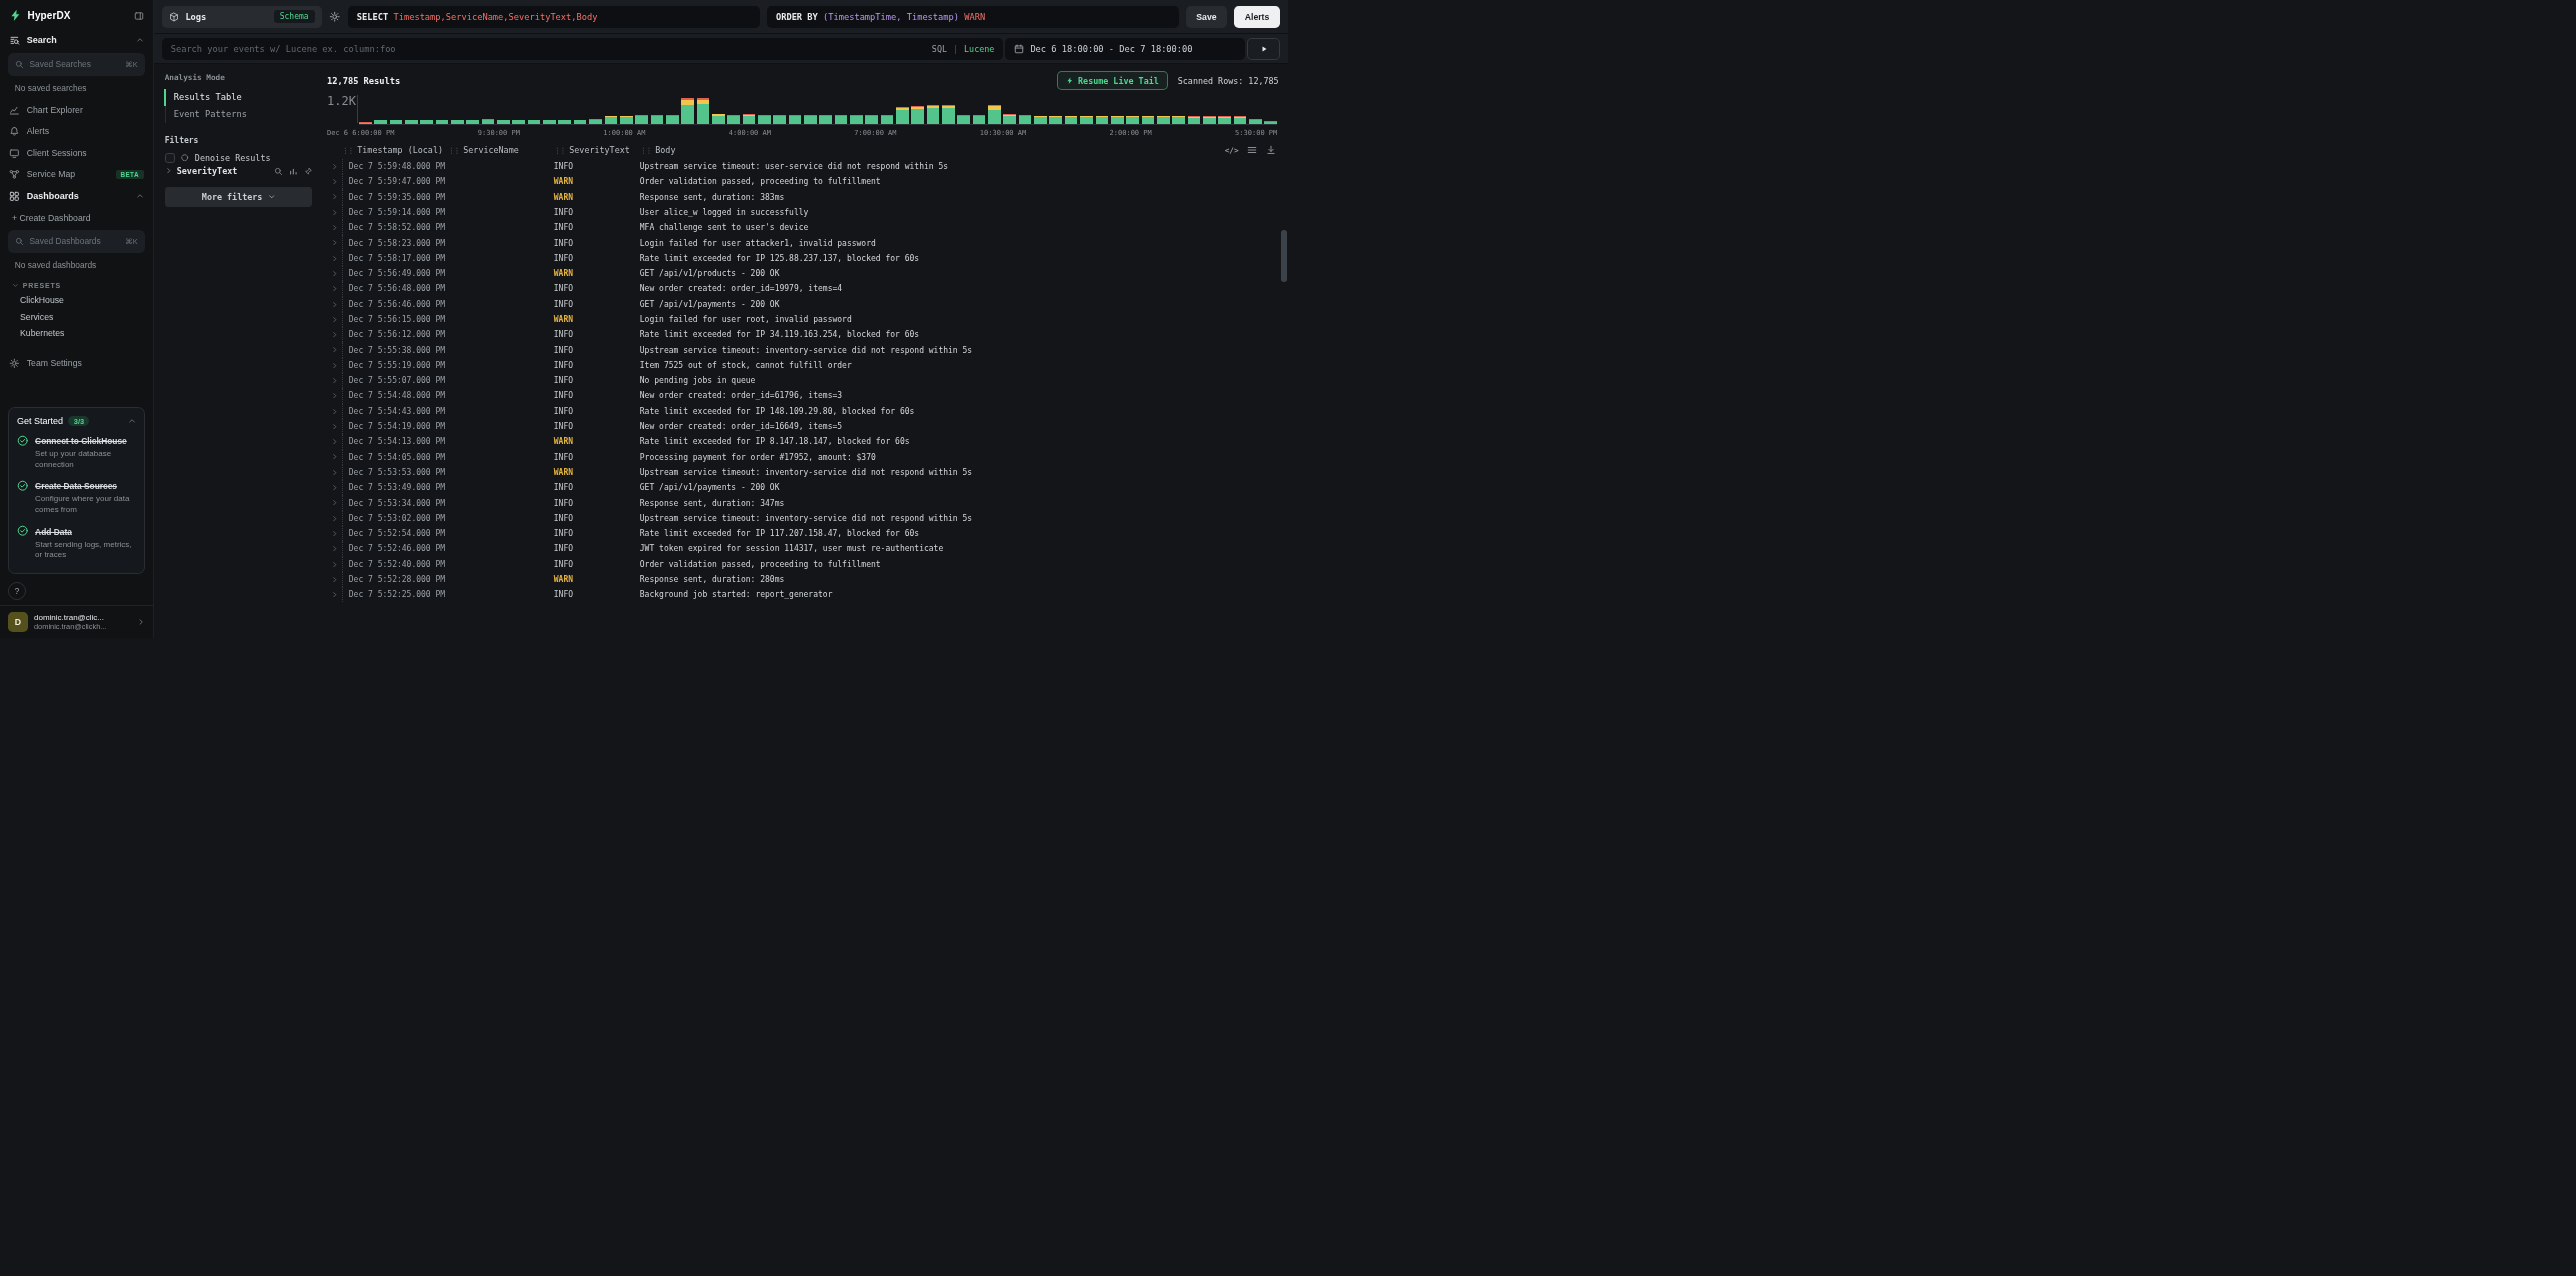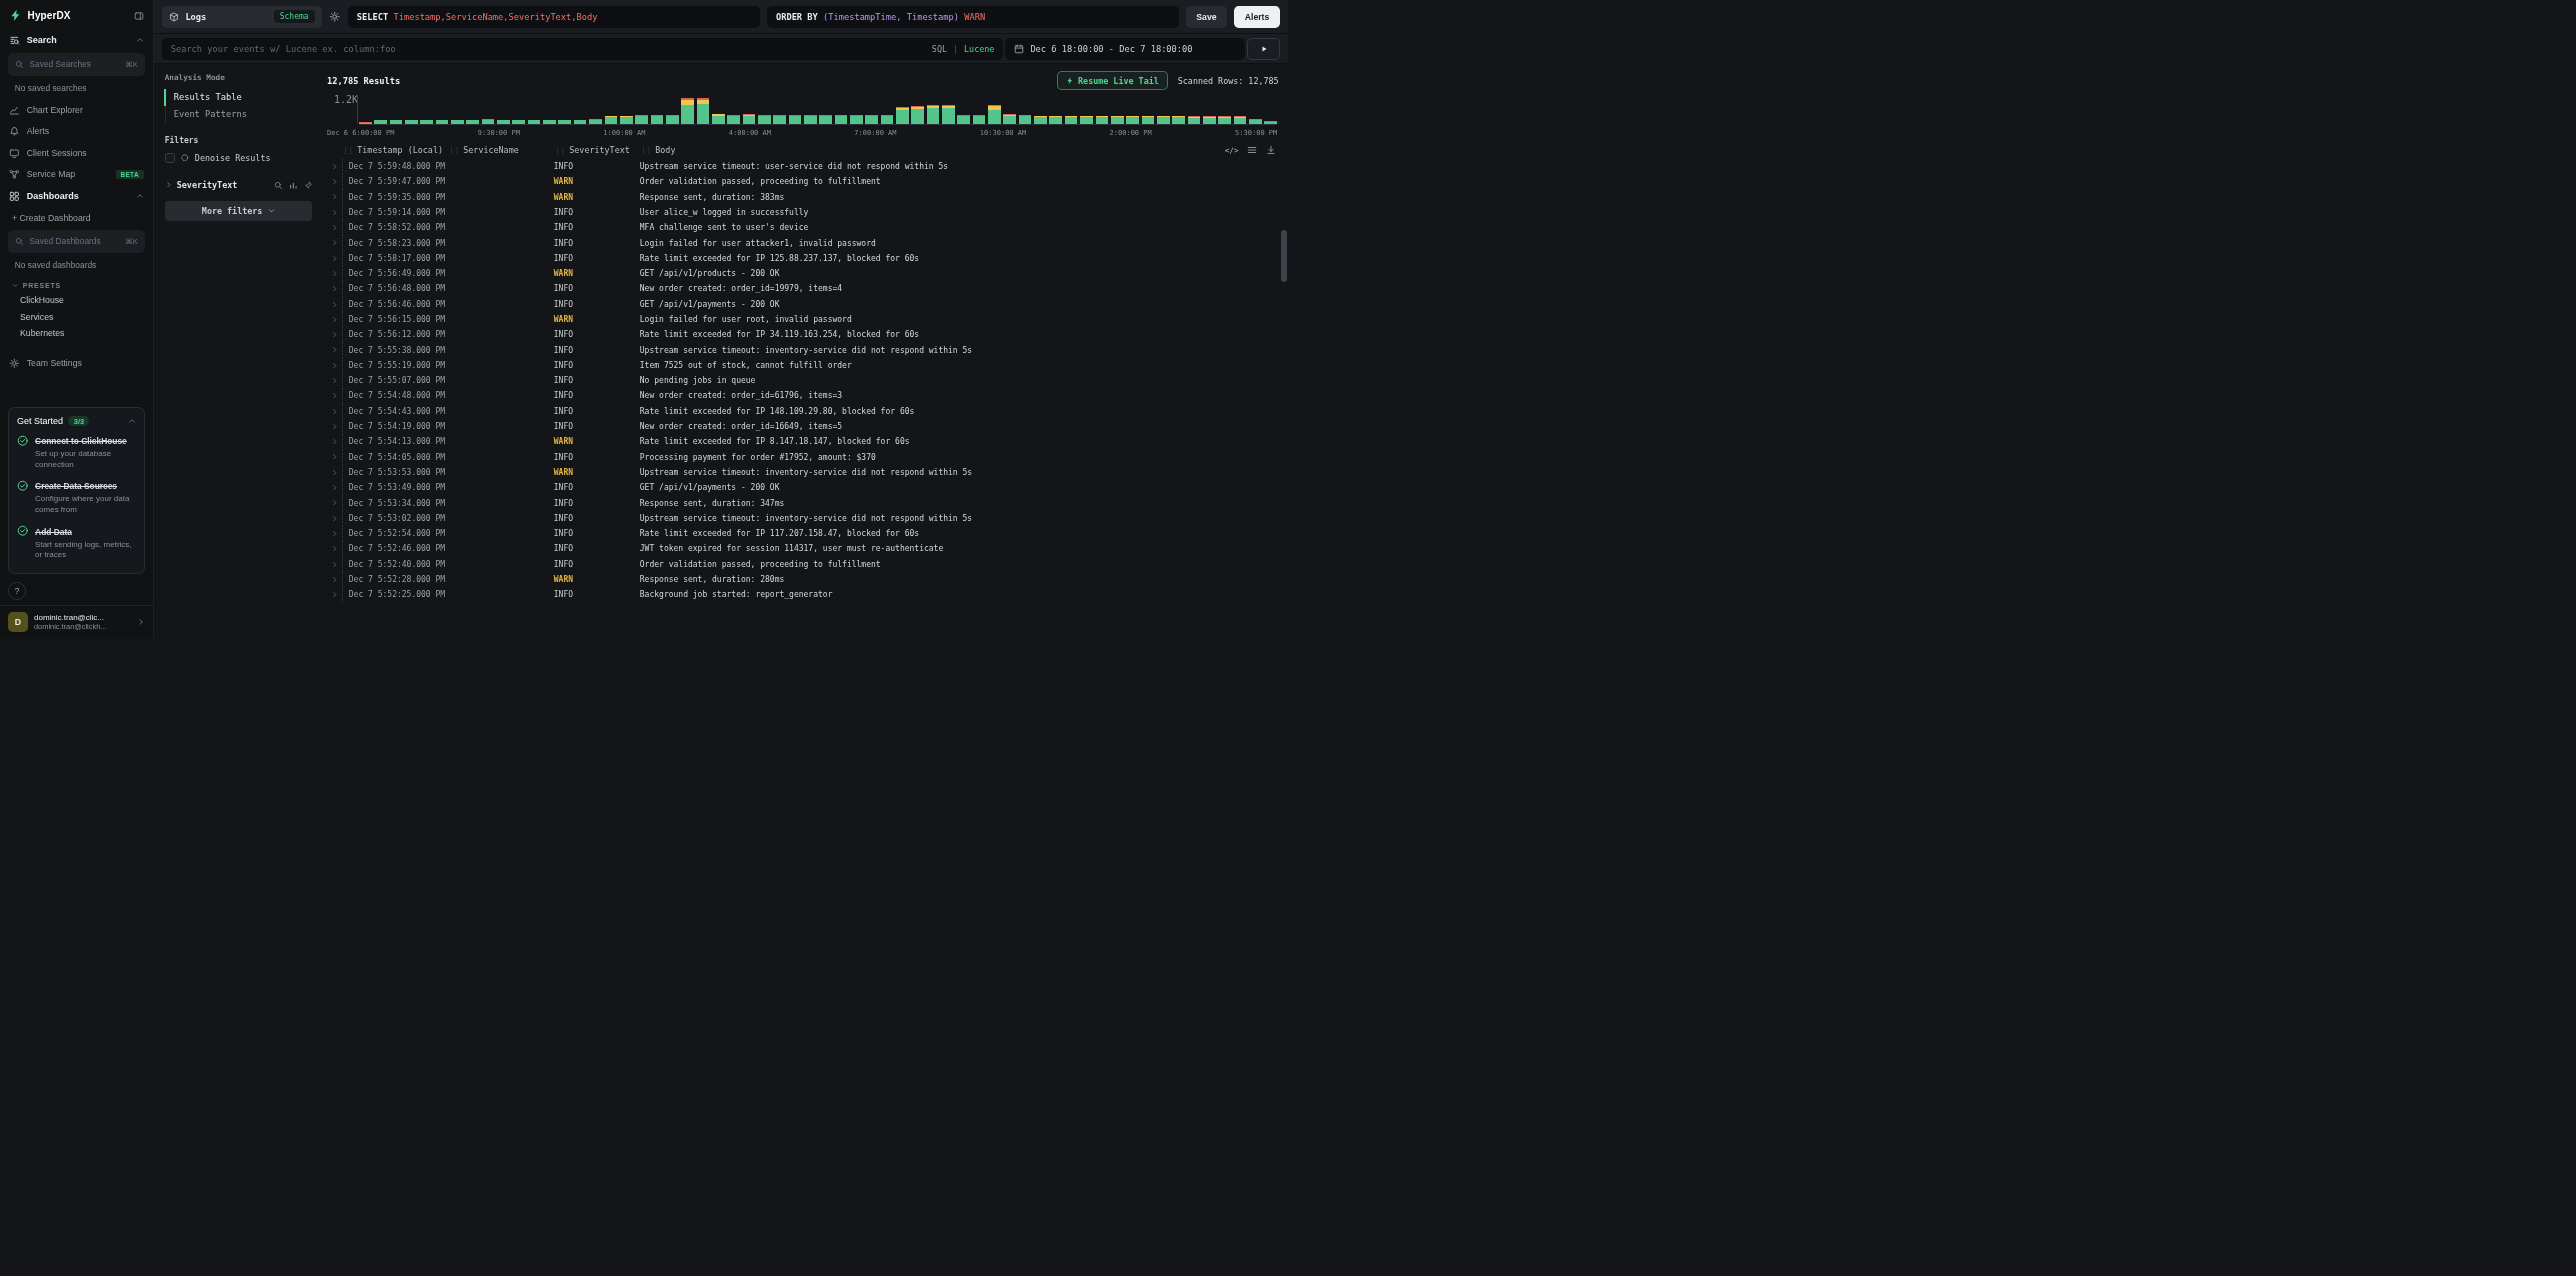--- a/index.html
+++ b/index.html
@@ -77,37 +77,37 @@
   .run-btn{width:33px;height:22px;border:0.7px solid #363a40;border-radius:4.7px;display:flex;align-items:center;justify-content:center;color:#e8eaed}
 
   .content{flex:1;display:flex;min-height:0;background:#131518;position:relative}
   .filters-panel{width:169px;flex-shrink:0;padding:9.4px 10.7px;font-family:"DejaVu Sans Mono",monospace}
   .panel-label{color:#8b9196;font-size:7.7px;font-weight:700;margin-bottom:6.7px}
   .mode-list{border-left:1.3px solid #2a2e33;margin-bottom:13.4px}
   .mode-item{position:relative;padding:3.4px 8px;color:#9aa1a8;font-size:8.7px;cursor:pointer}
   .mode-item.active{color:#e8eaed}
   .mode-item.active::before{content:"";position:absolute;left:-1.3px;top:0;bottom:0;width:1.3px;background:#4fd68f}
   .filters-label{color:#c6cbd0;font-size:8px;font-weight:700;margin:2.7px 0 8px}
-  .denoise-row{display:flex;align-items:center;gap:5.4px;color:#c6cbd0;font-size:8.4px;margin-bottom:17px;cursor:pointer}
+  .denoise-row{display:flex;align-items:center;gap:5.4px;color:#c6cbd0;font-size:8.4px;margin-bottom:3px;cursor:pointer}
   .checkbox{width:10px;height:10px;border:0.7px solid #3a3f45;border-radius:2.7px;background:#16191d;flex-shrink:0}
   .denoise-icon{color:#9aa1a8;display:flex}
   .facet-row{display:flex;align-items:center;gap:4.7px;color:#dfe3e7;font-size:8.4px;font-weight:700;margin-bottom:10.7px;cursor:pointer}
   .facet-row .f-chev{color:#9aa1a8;display:flex}
   .facet-icons{margin-left:auto;display:flex;gap:6px;color:#8b9196;align-items:center}
   .more-filters{width:100%;height:20px;background:#282b30;border-radius:3.4px;color:#c9ced3;font-size:8.4px;font-weight:600;font-family:"DejaVu Sans Mono",monospace;display:flex;align-items:center;justify-content:center;gap:5.4px}
 
   .results-area{flex:1;min-width:0;display:flex;flex-direction:column;padding:6.7px 9.4px 0 4px}
   .results-head{display:flex;align-items:center;height:20px;flex-shrink:0}
   .res-count{color:#eef1f3;font-size:8.7px;font-weight:600}
   .head-right{margin-left:auto;display:flex;align-items:center;gap:10px}
   .live-tail{height:19px;padding:0 8px;border:0.7px solid rgba(79,214,143,.5);background:rgba(79,214,143,.07);color:#4fd68f;border-radius:4.7px;font-size:8.4px;font-weight:600;font-family:"DejaVu Sans Mono",monospace;display:flex;align-items:center;gap:4.7px}
   .scanned{color:#ced3d8;font-size:8.4px}
 
   .chart{position:relative;height:48px;margin-top:2.7px;flex-shrink:0;font-family:"DejaVu Sans Mono",monospace}
-  .y-label{position:absolute;left:7px;top:0.7px;color:#878d93;font-size:10px}
+  .y-label{position:absolute;left:0;top:0.7px;color:#878d93;font-size:12px}
   .y-axis{position:absolute;left:29.5px;top:2px;height:28px;width:0.7px;background:#383d43}
   .bars{position:absolute;left:32px;right:1.3px;top:0;height:32px;display:flex;align-items:flex-end;gap:2.7px;border-bottom:0.7px solid #2c3036}
   .bar{flex:1;display:flex;flex-direction:column;justify-content:flex-end;cursor:pointer}
   .seg-info{background:#53c48c}
   .seg-warn{background:#f0c64e}
   .seg-error{background:#e0614f}
   .x-ticks{position:absolute;left:0;right:1.3px;top:36px;display:flex;justify-content:space-between;color:#878d93;font-size:7px}
 
   .table-head{display:grid;grid-template-columns:14.8px 106px 106px 86px 1fr 74px;align-items:center;height:17.5px;color:#b9bfc5;font-size:8.4px;font-family:"DejaVu Sans Mono",monospace;flex-shrink:0}
   .th{display:flex;align-items:center;gap:4.7px;cursor:pointer;white-space:nowrap;overflow:hidden}

